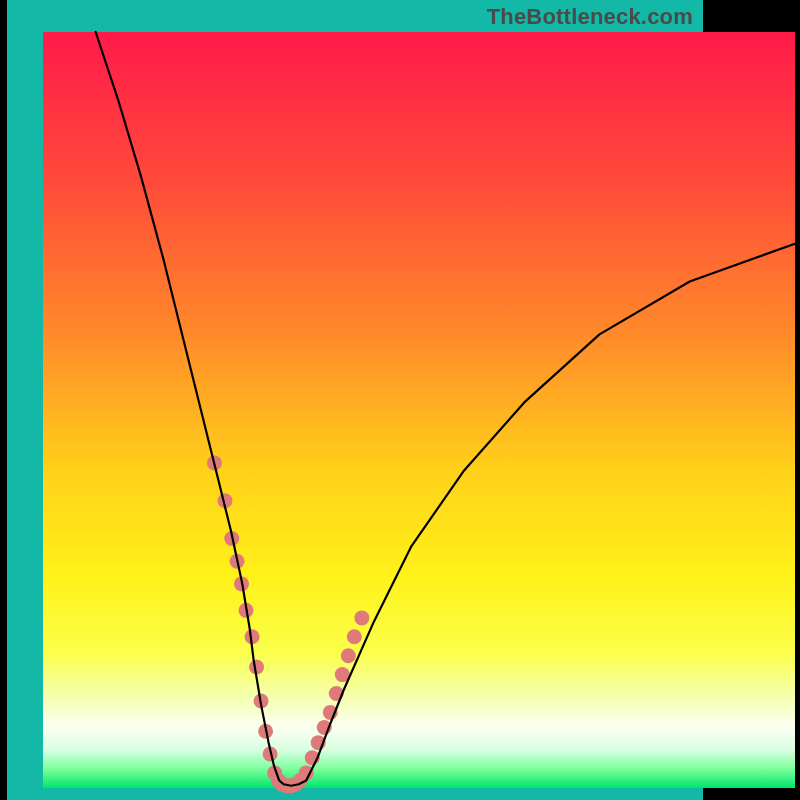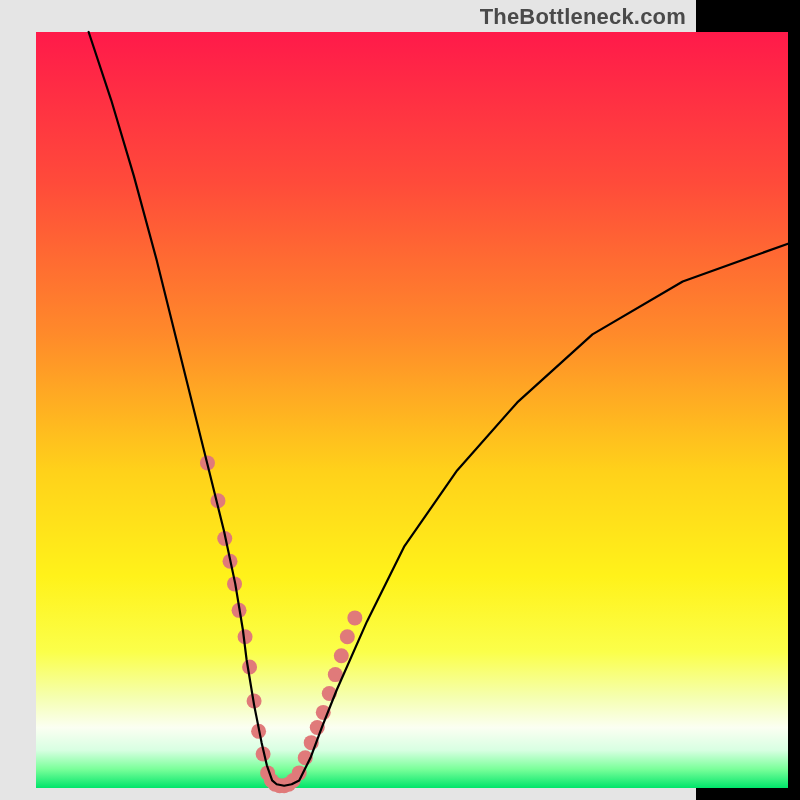--- a/index.html
+++ b/index.html
@@ -8,21 +8,22 @@
     width: 800px;
     height: 800px;
     overflow: hidden;
     background: #000;
     font-family: Arial, Helvetica, sans-serif;
   }
   .stage {
     position: relative;
     width: 696px;
     height: 800px;
-    background: #e5e5e5;
+    background: #14b8a6;
+    margin-left: 7px;
   }
   .watermark {
     position: absolute;
     top: 4px;
     right: 10px;
     color: #4a4a4a;
     font-size: 22px;
     font-weight: 600;
     letter-spacing: 0.2px;
     z-index: 20;

